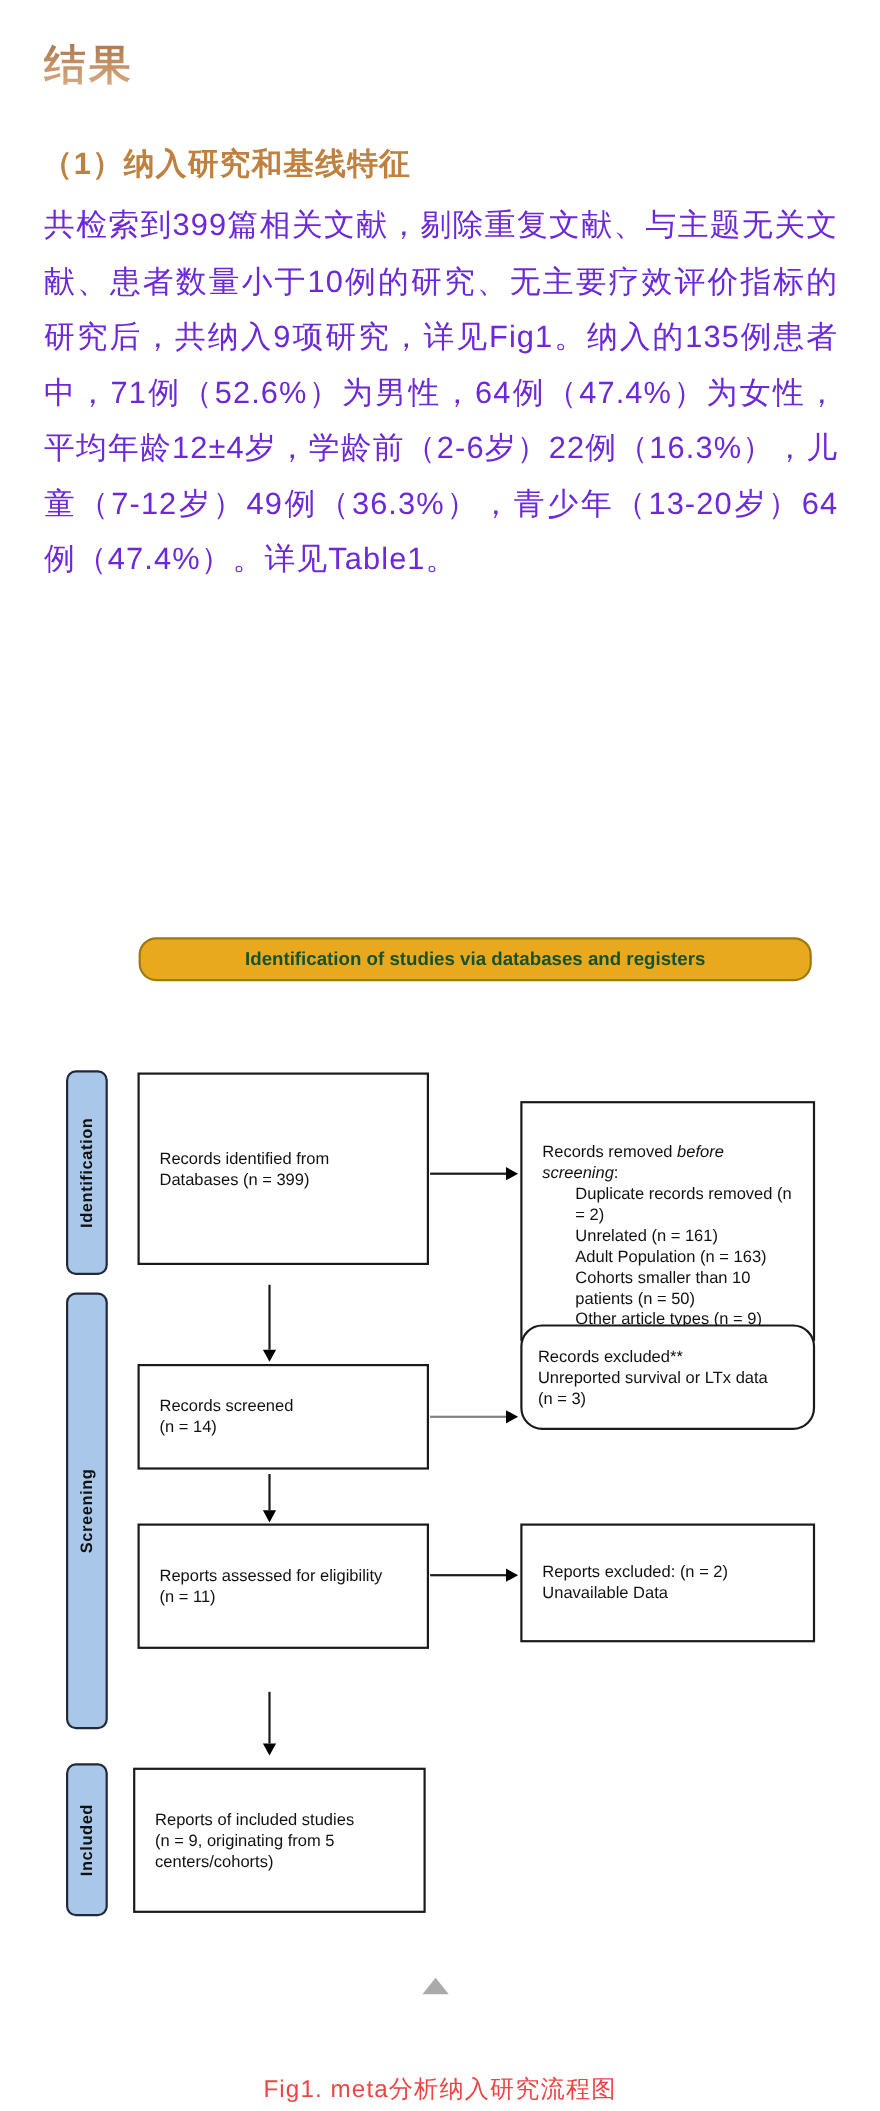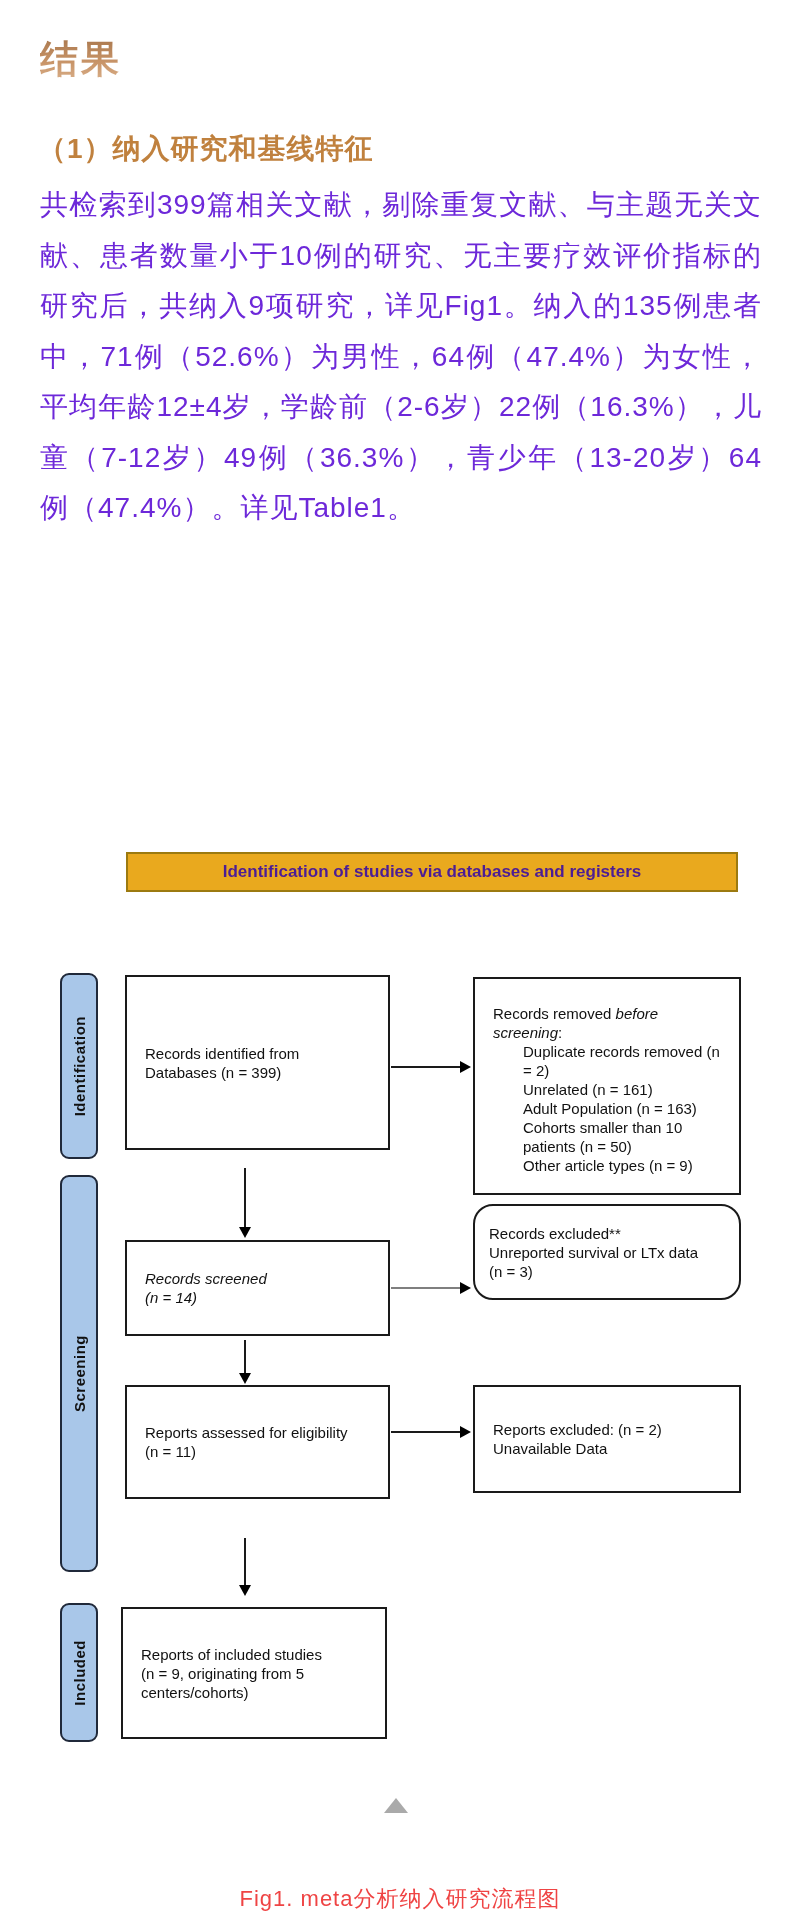--- a/index.html
+++ b/index.html
@@ -18,40 +18,40 @@
     font-size:28px;font-weight:bold;color:#c0813e;letter-spacing:1px;
   }
   .body-paragraph{
     position:absolute;left:40px;top:180px;width:722px;margin:0;
     font-size:28px;line-height:50.5px;color:#6d28d9;
     text-align:justify;text-justify:inter-ideograph;letter-spacing:1px;
   }
   
   .banner{
     position:absolute;left:126px;top:852px;width:612px;height:40px;
-    box-sizing:border-box;border:2px solid #9c7a10;border-radius:0;
+    box-sizing:border-box;border:2px solid #9c7a10;border-radius:16px;
     background:#e9a91e;display:flex;align-items:center;justify-content:center;
-    font-size:17px;font-weight:bold;color:#4c1d95;
+    font-size:17px;font-weight:bold;color:#14532d;
   }
   .stage{
     position:absolute;left:60px;width:38px;box-sizing:border-box;
     background:#a9c7e9;border:2px solid #20293a;border-radius:9px;
     display:flex;align-items:center;justify-content:center;
   }
   .stage span{
     writing-mode:vertical-rl;transform:rotate(180deg);
     font-size:15px;font-weight:bold;color:#111;letter-spacing:0.5px;white-space:nowrap;
   }
   .fbox{
     position:absolute;box-sizing:border-box;background:#ffffff;
     border:2px solid #1a1a1a;color:#111;font-size:15px;line-height:19px;
     display:flex;align-items:center;
   }
   .fbox .txt{padding:4px 10px 4px 18px;white-space:pre-line;}
-  .fbox.listbox{align-items:center;}
+  .fbox.listbox{align-items:flex-end;margin-top:24px;}
   .fbox.listbox .inner{padding:14px 8px 8px 18px;}
   .fbox.listbox p{margin:0;}
   .fbox.listbox .indent{margin-left:30px;}
   .harrow{position:absolute;display:flex;align-items:center;height:14px;}
   .harrow .hline{flex:1;height:2px;background:#1a1a1a;}
   .harrow.gray .hline{background:#7f7f7f;}
   .harrow .hhead{width:0;height:0;border-top:6px solid transparent;border-bottom:6px solid transparent;border-left:11px solid #000;}
   .varrow{position:absolute;display:flex;flex-direction:column;align-items:center;width:14px;}
   .varrow .vline{width:2px;flex:1;background:#1a1a1a;}
   .varrow .vhead{width:0;height:0;border-left:6px solid transparent;border-right:6px solid transparent;border-top:11px solid #000;}
@@ -87,21 +87,21 @@
       <span>Screening</span>
     </div>
     <div class="stage" style="top:1603px;height:139px;">
       <span>Included</span>
     </div>
 
     <div class="fbox" style="left:125px;top:975px;width:265px;height:175px;">
       <div class="txt">Records identified from
 Databases (n = 399)</div>
     </div>
-    <div class="fbox" style="left:125px;top:1240px;width:265px;height:96px;font-style:italic;">
+    <div class="fbox" style="left:125px;top:1240px;width:265px;height:96px;">
       <div class="txt">Records screened
 (n = 14)</div>
     </div>
     <div class="fbox" style="left:125px;top:1385px;width:265px;height:114px;">
       <div class="txt">Reports assessed for eligibility
 (n = 11)</div>
     </div>
     <div class="fbox" style="left:121px;top:1607px;width:266px;height:132px;">
       <div class="txt">Reports of included studies
 (n = 9, originating from 5

